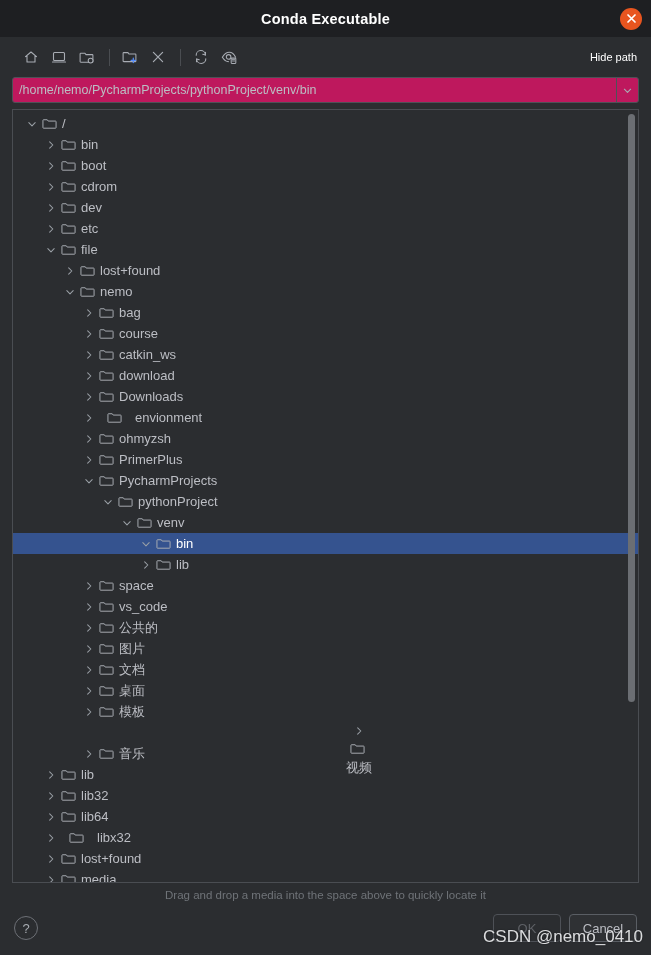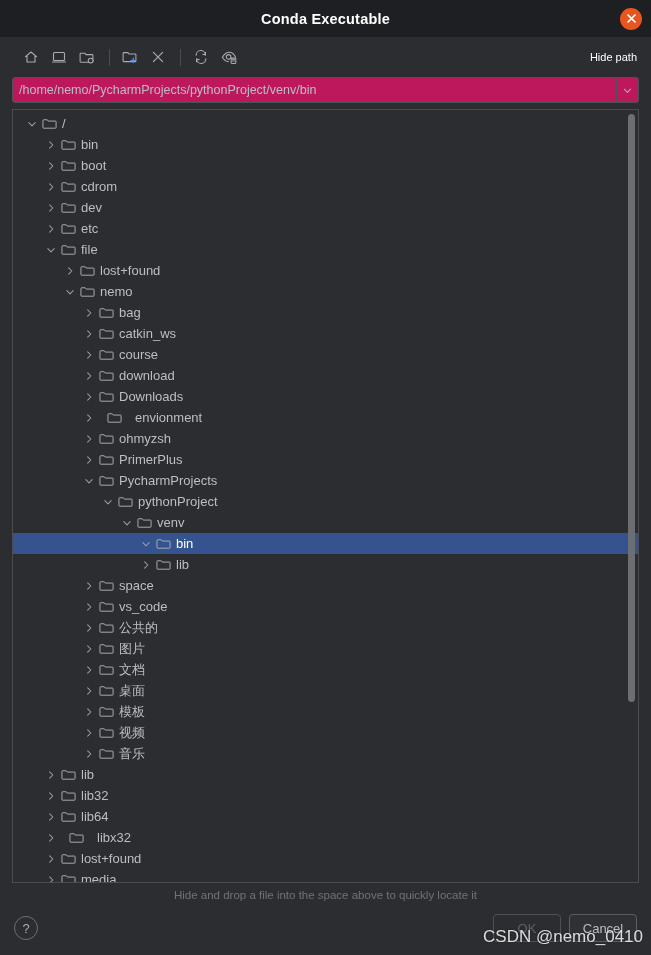--- a/index.html
+++ b/index.html
@@ -430,46 +430,46 @@
           <span class="twisty">
             <svg width="10" height="10" viewBox="0 0 12 12">
               <path d="M4.4 2.2 L8.2 6 L4.4 9.8" stroke="#9aa0a6" stroke-width="1.25" fill="none" stroke-linecap="round" stroke-linejoin="round"></path>
             </svg>
           </span>
           <span class="folder-icon">
             <svg width="15" height="15" viewBox="0 0 16 16">
               <path d="M1.6 4.0 h4.0 l1.0 1.4 h7.8 a.6.6 0 0 1 .6.6 v6.4 a.6.6 0 0 1 -.6.6 H1.6 a.6.6 0 0 1 -.6-.6 V4.6 a.6.6 0 0 1 .6-.6z" stroke="#a8acb3" stroke-width="1.05" fill="none" stroke-linejoin="round"></path>
             </svg>
           </span>
+          <span class="lbl">course</span>
+        </div>
+        <div class="row" style="padding-left: 67px;">
+          <span class="twisty">
+            <svg width="10" height="10" viewBox="0 0 12 12">
+              <path d="M4.4 2.2 L8.2 6 L4.4 9.8" stroke="#9aa0a6" stroke-width="1.25" fill="none" stroke-linecap="round" stroke-linejoin="round"></path>
+            </svg>
+          </span>
+          <span class="folder-icon">
+            <svg width="15" height="15" viewBox="0 0 16 16">
+              <path d="M1.6 4.0 h4.0 l1.0 1.4 h7.8 a.6.6 0 0 1 .6.6 v6.4 a.6.6 0 0 1 -.6.6 H1.6 a.6.6 0 0 1 -.6-.6 V4.6 a.6.6 0 0 1 .6-.6z" stroke="#a8acb3" stroke-width="1.05" fill="none" stroke-linejoin="round"></path>
+            </svg>
+          </span>
           <span class="lbl">catkin_ws</span>
         </div>
         <div class="row" style="padding-left: 67px;">
           <span class="twisty">
             <svg width="10" height="10" viewBox="0 0 12 12">
               <path d="M4.4 2.2 L8.2 6 L4.4 9.8" stroke="#9aa0a6" stroke-width="1.25" fill="none" stroke-linecap="round" stroke-linejoin="round"></path>
             </svg>
           </span>
           <span class="folder-icon">
             <svg width="15" height="15" viewBox="0 0 16 16">
               <path d="M1.6 4.0 h4.0 l1.0 1.4 h7.8 a.6.6 0 0 1 .6.6 v6.4 a.6.6 0 0 1 -.6.6 H1.6 a.6.6 0 0 1 -.6-.6 V4.6 a.6.6 0 0 1 .6-.6z" stroke="#a8acb3" stroke-width="1.05" fill="none" stroke-linejoin="round"></path>
             </svg>
           </span>
-          <span class="lbl">course</span>
-        </div>
-        <div class="row" style="padding-left: 67px;">
-          <span class="twisty">
-            <svg width="10" height="10" viewBox="0 0 12 12">
-              <path d="M4.4 2.2 L8.2 6 L4.4 9.8" stroke="#9aa0a6" stroke-width="1.25" fill="none" stroke-linecap="round" stroke-linejoin="round"></path>
-            </svg>
-          </span>
-          <span class="folder-icon">
-            <svg width="15" height="15" viewBox="0 0 16 16">
-              <path d="M1.6 4.0 h4.0 l1.0 1.4 h7.8 a.6.6 0 0 1 .6.6 v6.4 a.6.6 0 0 1 -.6.6 H1.6 a.6.6 0 0 1 -.6-.6 V4.6 a.6.6 0 0 1 .6-.6z" stroke="#a8acb3" stroke-width="1.05" fill="none" stroke-linejoin="round"></path>
-            </svg>
-          </span>
           <span class="lbl">download</span>
         </div>
         <div class="row" style="padding-left: 67px;">
           <span class="twisty">
             <svg width="10" height="10" viewBox="0 0 12 12">
               <path d="M4.4 2.2 L8.2 6 L4.4 9.8" stroke="#9aa0a6" stroke-width="1.25" fill="none" stroke-linecap="round" stroke-linejoin="round"></path>
             </svg>
           </span>
           <span class="folder-icon">
             <svg width="15" height="15" viewBox="0 0 16 16">
@@ -666,21 +666,21 @@
               <path d="M4.4 2.2 L8.2 6 L4.4 9.8" stroke="#9aa0a6" stroke-width="1.25" fill="none" stroke-linecap="round" stroke-linejoin="round"></path>
             </svg>
           </span>
           <span class="folder-icon">
             <svg width="15" height="15" viewBox="0 0 16 16">
               <path d="M1.6 4.0 h4.0 l1.0 1.4 h7.8 a.6.6 0 0 1 .6.6 v6.4 a.6.6 0 0 1 -.6.6 H1.6 a.6.6 0 0 1 -.6-.6 V4.6 a.6.6 0 0 1 .6-.6z" stroke="#a8acb3" stroke-width="1.05" fill="none" stroke-linejoin="round"></path>
             </svg>
           </span>
           <span class="lbl">模板</span>
         </div>
-        <div class="row" style="padding-left: 67px;">
+        <div class="row" style="padding-left: 67px; flex-direction: column;">
           <span class="twisty">
             <svg width="10" height="10" viewBox="0 0 12 12">
               <path d="M4.4 2.2 L8.2 6 L4.4 9.8" stroke="#9aa0a6" stroke-width="1.25" fill="none" stroke-linecap="round" stroke-linejoin="round"></path>
             </svg>
           </span>
           <span class="folder-icon">
             <svg width="15" height="15" viewBox="0 0 16 16">
               <path d="M1.6 4.0 h4.0 l1.0 1.4 h7.8 a.6.6 0 0 1 .6.6 v6.4 a.6.6 0 0 1 -.6.6 H1.6 a.6.6 0 0 1 -.6-.6 V4.6 a.6.6 0 0 1 .6-.6z" stroke="#a8acb3" stroke-width="1.05" fill="none" stroke-linejoin="round"></path>
             </svg>
           </span>
@@ -777,21 +777,21 @@
           </span>
           <span class="lbl">media</span>
         </div>
       </div>
     <div id="scrollbar-track">
       <div id="scrollbar-thumb"></div>
     </div>
   </div>
 
   <div id="hint">
-    <span>Hide and drop a file into the space above to quickly locate it</span>
+    <span>Drag and drop a media into the space above to quickly locate it</span>
   </div>
 
   <div id="footer">
     <div id="help-btn">
       <span>?</span>
     </div>
     <div id="btn-group">
       <button class="dlgbtn disabled">OK</button>
       <button class="dlgbtn default">Cancel</button>
     </div>

